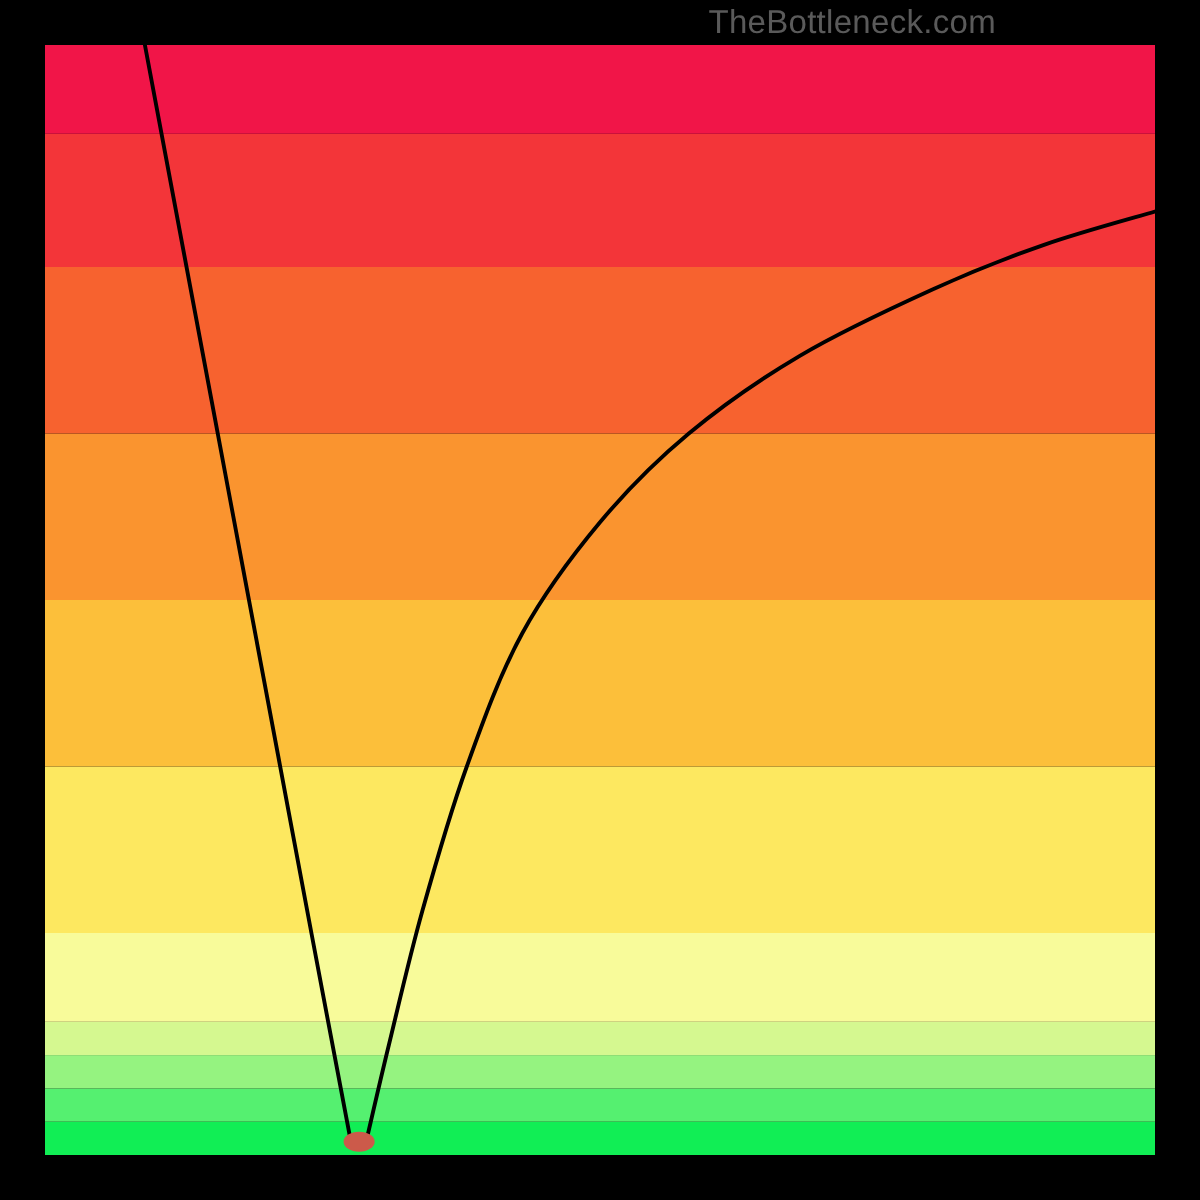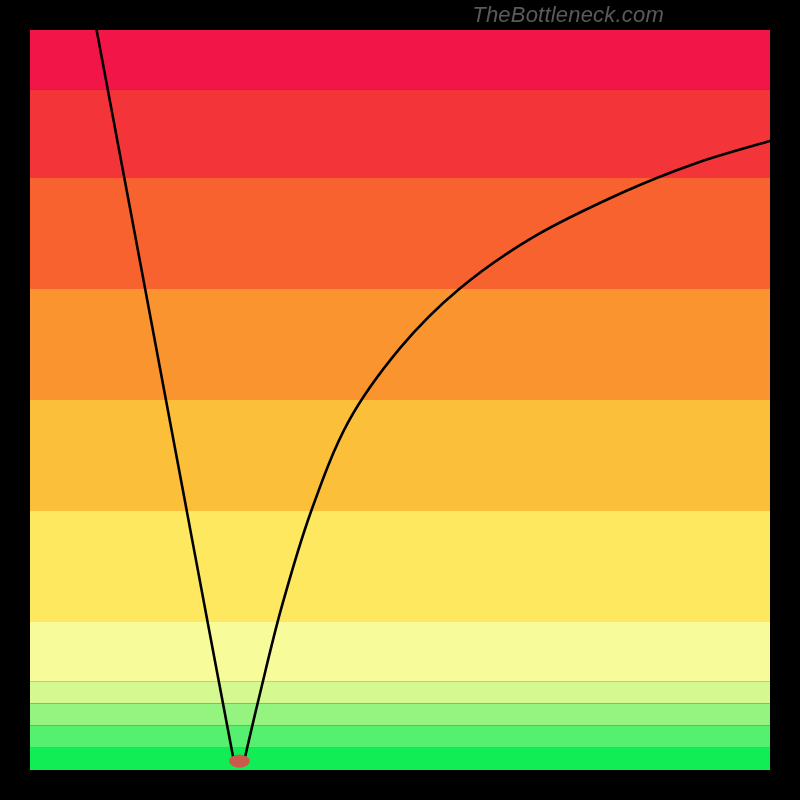--- a/index.html
+++ b/index.html
@@ -10,21 +10,20 @@
     background: #000;
     font-family: Arial, Helvetica, sans-serif;
   }
   .frame {
     position: absolute;
     left: 0;
     top: 0;
     width: 672px;
     height: 800px;
     background: #000;
-    font-style: italic;
   }
   .watermark {
     position: absolute;
     top: 2px;
     right: 8px;
     color: #5a5a5a;
     font-size: 22px;
     font-weight: 400;
     letter-spacing: 0.2px;
     z-index: 10;

